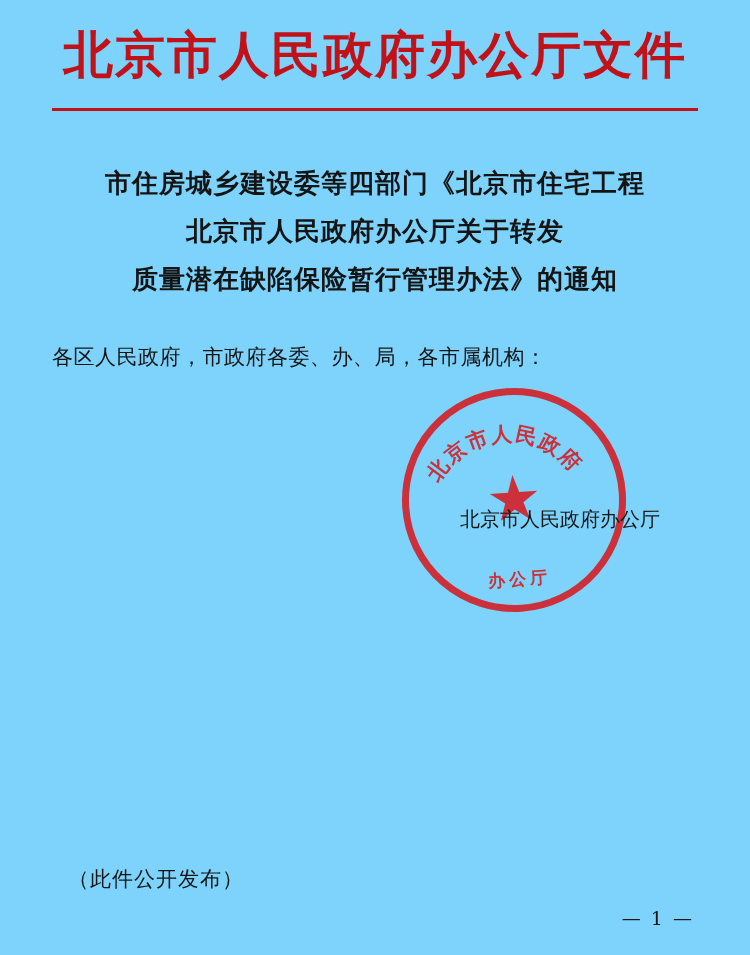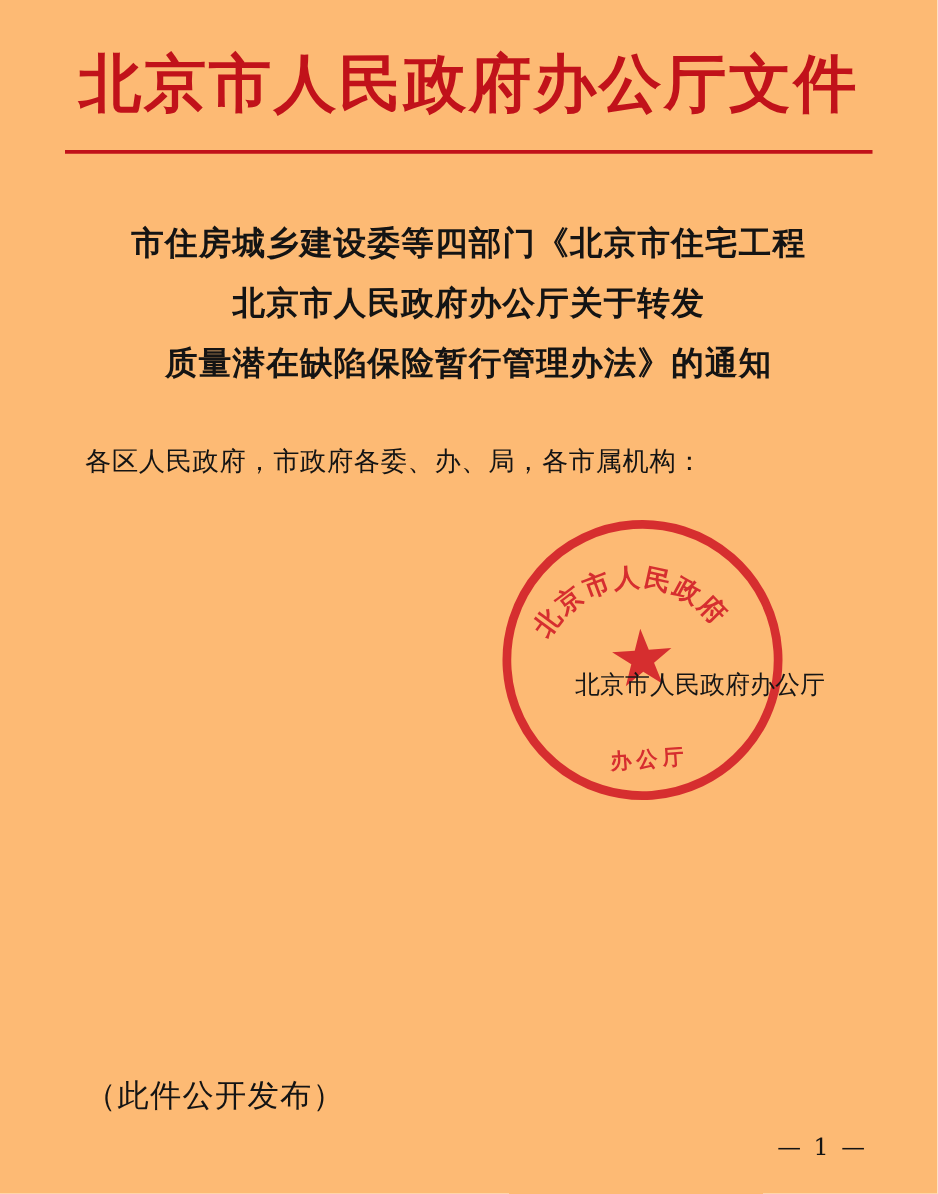--- a/index.html
+++ b/index.html
@@ -12,22 +12,22 @@
     height: 955px;
     font-family: "DejaVu Serif", "Liberation Serif", serif;
     color: #1a1a1a;
     overflow: hidden;
   }
   .page {
     position: relative;
     width: 750px;
     height: 955px;
     box-sizing: border-box;
-    padding: 12px 52px;
-    background: #fdba74;
+    padding: 0 52px;
+    background: #7dd3fc;
   }
 
   
   .masthead {
     text-align: center;
     padding-top: 26px;
   }
   .masthead-title {
     color: #c1121a;
     font-family: "DejaVu Serif", "Liberation Serif", serif;
@@ -73,21 +73,21 @@
 
   
   .body-text {
     margin-top: 34px;
     font-size: 21px;
     line-height: 1.95;
     letter-spacing: 0.5px;
     color: #141414;
   }
   .body-text p {
-    margin: 16px;
+    margin: 0;
   }
   .body-text p.indent {
     text-indent: 2em;
   }
 
   
   .seal-area {
     position: relative;
     height: 230px;
   }
@@ -150,21 +150,21 @@
     color: #161616;
     text-align: left;
     white-space: nowrap;
   }
 
   
   .footnote {
     position: absolute;
     left: 68px;
     bottom: 62px;
-    font-size: 25px;
+    font-size: 21px;
     color: #141414;
     letter-spacing: 1px;
     text-align: right;
   }
   .page-number {
     position: absolute;
     right: 56px;
     bottom: 26px;
     font-size: 19px;
     color: #141414;

